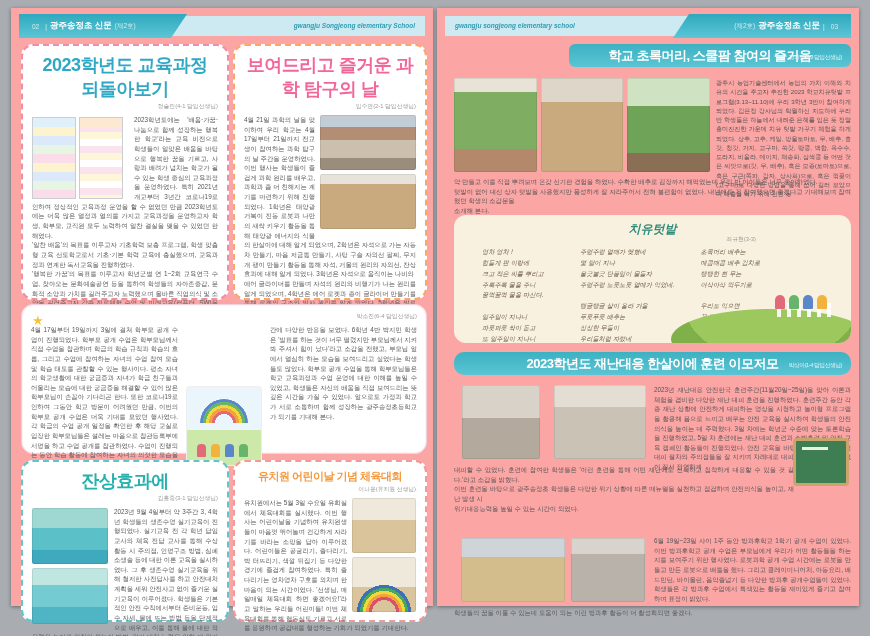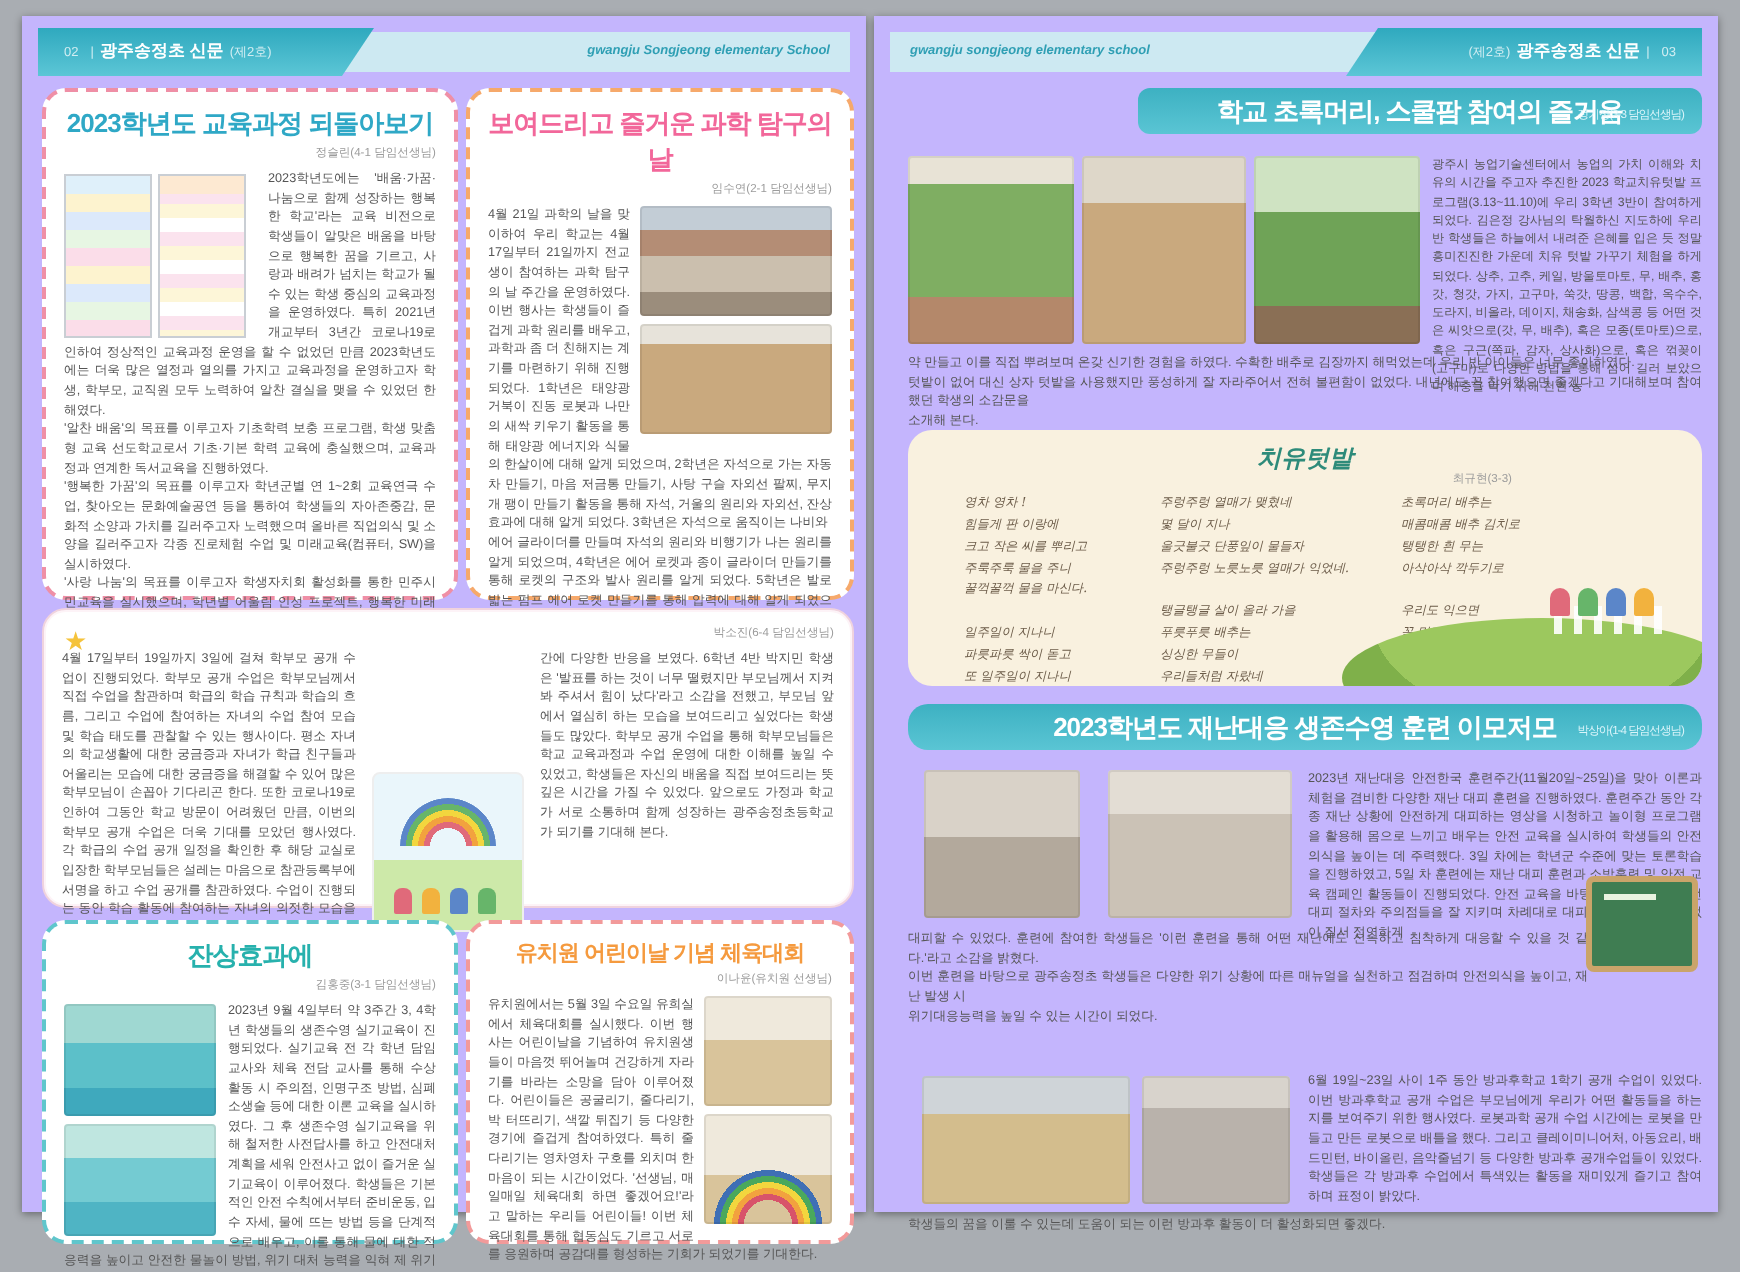--- a/index.html
+++ b/index.html
@@ -1,35 +1,35 @@
 <!DOCTYPE html>
 <html><head>
 <meta charset="utf-8">
 <style>
   html,body{margin:0;padding:0;}
   body{width:870px;height:636px;background:#a9adb2;font-family:"Liberation Sans",sans-serif;position:relative;overflow:hidden;}
   .stage{position:absolute;left:0;top:0;width:870px;height:636px;}
-  .page{position:absolute;top:8px;width:422px;height:598px;background:#c4b5fd;box-shadow:0 1px 4px rgba(0,0,0,.4);}
+  .page{position:absolute;top:8px;width:422px;height:598px;background:#fca5a5;box-shadow:0 1px 4px rgba(0,0,0,.4);}
   .page-left{left:11px;}
   .page-right{left:437px;}
 
   
   .band{position:absolute;top:8px;left:8px;right:8px;height:20px;background:#cde9f2;}
   .ribbon{position:absolute;top:-2px;height:24px;background:linear-gradient(180deg,#2fa9be,#5cc6d6);color:#fff;
           display:flex;align-items:center;font-size:8.5px;font-weight:bold;letter-spacing:0;}
   .ribbon-left{left:0;width:158px;clip-path:polygon(0 0,100% 0,calc(100% - 16px) 100%,0 100%);padding-left:10px;}
   .ribbon-right{right:0;width:168px;clip-path:polygon(16px 0,100% 0,100% 100%,0 100%);justify-content:flex-end;padding-right:10px;}
   .ribbon .dim{opacity:.75;font-weight:normal;font-size:6.5px;margin:0 3px;}
   .band .school-en{position:absolute;top:6px;font-size:6.5px;font-style:italic;color:#2f9fb4;font-weight:bold;}
   .band .school-en.right{right:10px;}
   .band .school-en.left{left:10px;}
 
   
   .abox{position:absolute;border-radius:12px;box-sizing:border-box;padding:7px 9px 6px 9px;background:#fff;}
-  .a-title{text-align:center;font-weight:bold;font-size:13px;letter-spacing:-.5px;margin:0 0 1px 0;}
+  .a-title{text-align:center;font-weight:bold;font-size:18px;letter-spacing:-.5px;margin:0 0 1px 0;}
   .a-byline{text-align:right;font-size:5.8px;color:#9b9b9b;margin:0 0 4px 0;}
   .btxt{font-size:6.35px;line-height:1.52;color:#555;text-align:justify;white-space:pre-line;}
 
   #box-curriculum{left:10px;top:36px;width:208px;height:256px;border:2px dashed #ef8fa6;}
   #box-curriculum .a-title{color:#2fa8c6;}
   #box-science{left:222px;top:36px;width:194px;height:256px;border:2px dashed #f6a96b;}
   #box-science .a-title{color:#f2679a;}
   #box-open{left:10px;top:296px;width:406px;height:150px;border:1px solid #f0d3de;box-shadow:0 0 0 1px #fdf3f7 inset;}
   #box-open .a-title{color:#7a5fb5;font-size:13.5px;}
   #box-swim{left:10px;top:452px;width:208px;height:162px;border:2px dashed #5fc6cc;}
@@ -269,21 +269,21 @@
 꼭 멋진 나무가 되겠니.</div>
       </div>
       <div class="hill"></div>
       <div class="fence"></div>
       <div class="garden-kids">
         <span class="gkid gk1"></span><span class="gkid gk2"></span><span class="gkid gk3"></span><span class="gkid gk4"></span>
       </div>
     </div>
 
     <div class="banner" id="banner-safety">
-      <span>2023학년도 재난대응 생존수영 훈련 이모저모</span>
+      <span>2023학년도 재난대응 한살이에 훈련 이모저모</span>
       <span class="b-by">박상아(1-4 담임선생님)</span>
     </div>
     <div class="safety-photos">
       <div class="ph ph-hall" id="safety-ph1"></div>
       <div class="ph ph-class" id="safety-ph2"></div>
     </div>
     <div class="btxt" id="safety-text">2023년 재난대응 안전한국 훈련주간(11월20일~25일)을 맞아 이론과 체험을 겸비한 다양한 재난 대피 훈련을 진행하였다. 훈련주간 동안 각종 재난 상황에 안전하게 대피하는 영상을 시청하고 놀이형 프로그램을 활용해 몸으로 느끼고 배우는 안전 교육을 실시하여 학생들의 안전의식을 높이는 데 주력했다. 3일 차에는 학년군 수준에 맞는 토론학습을 진행하였고, 5일 차 훈련에는 재난 대피 훈련과 소방훈련 및 안전 교육 캠페인 활동들이 진행되었다. 안전 교육을 바탕으로 학생들이 안전 대피 절차와 주의점들을 잘 지키며 차례대로 대피하여 다치는 사람 없이 질서 정연하게</div>
     <div class="btxt" id="safety-full">대피할 수 있었다. 훈련에 참여한 학생들은 '이런 훈련을 통해 어떤 재난에도 신속하고 침착하게 대응할 수 있을 것 같다.'라고 소감을 밝혔다.
 이번 훈련을 바탕으로 광주송정초 학생들은 다양한 위기 상황에 따른 매뉴얼을 실천하고 점검하며 안전의식을 높이고, 재난 발생 시
 위기대응능력을 높일 수 있는 시간이 되었다.</div>

